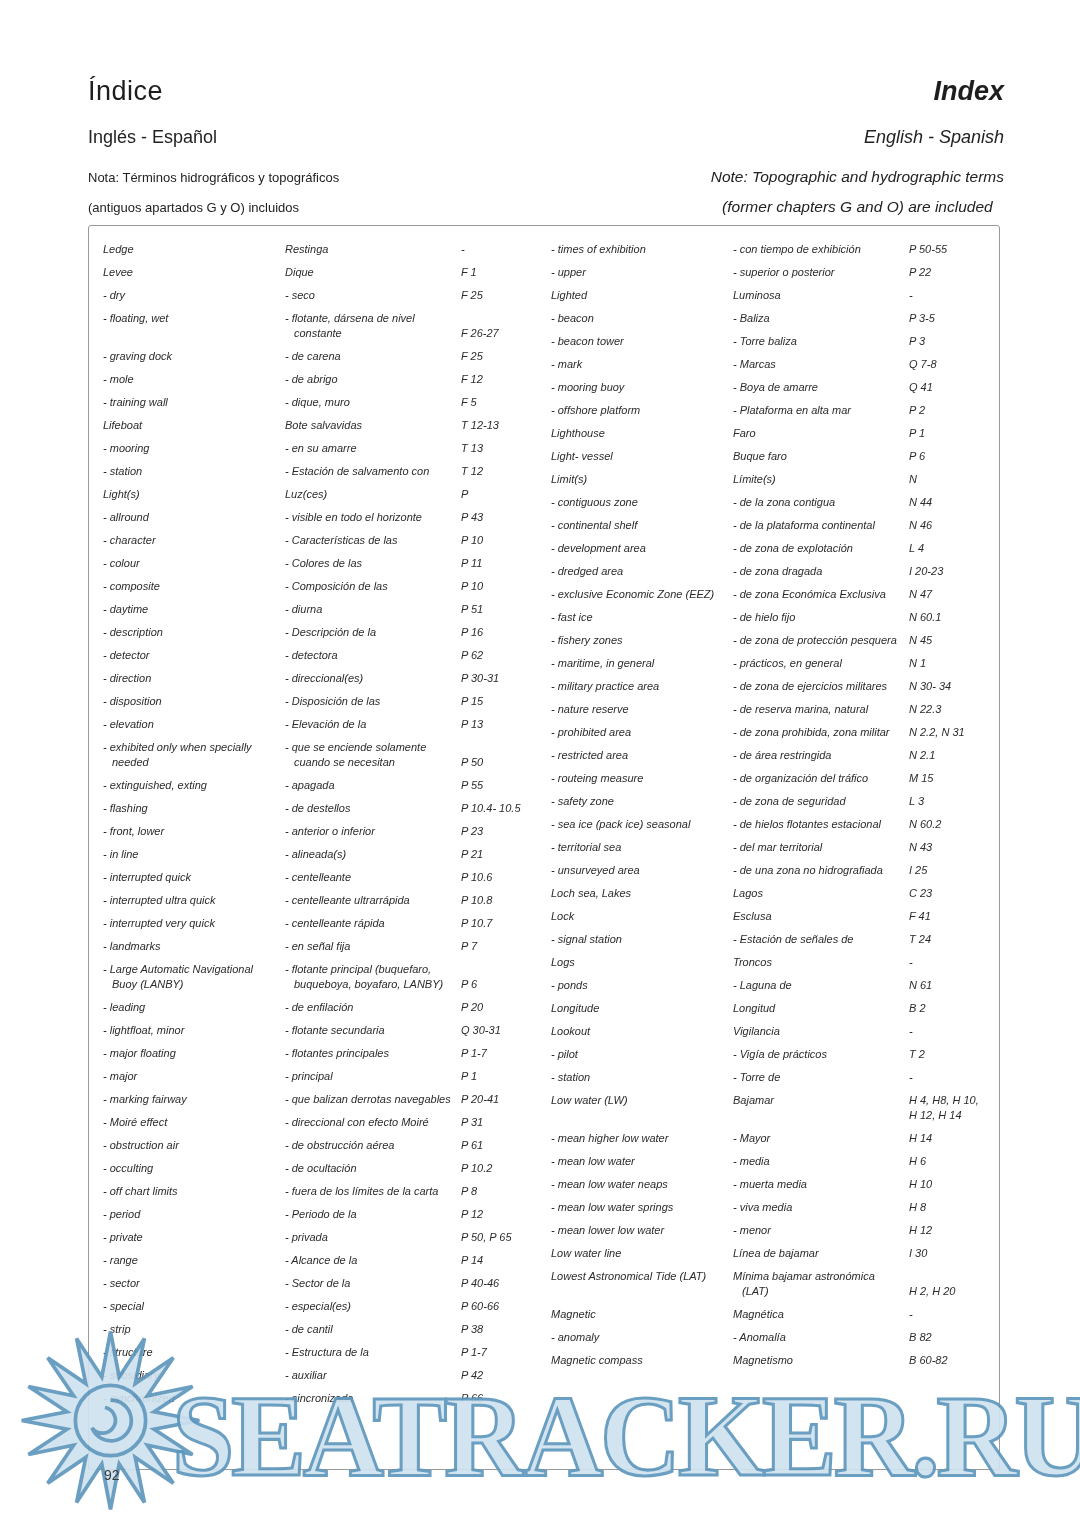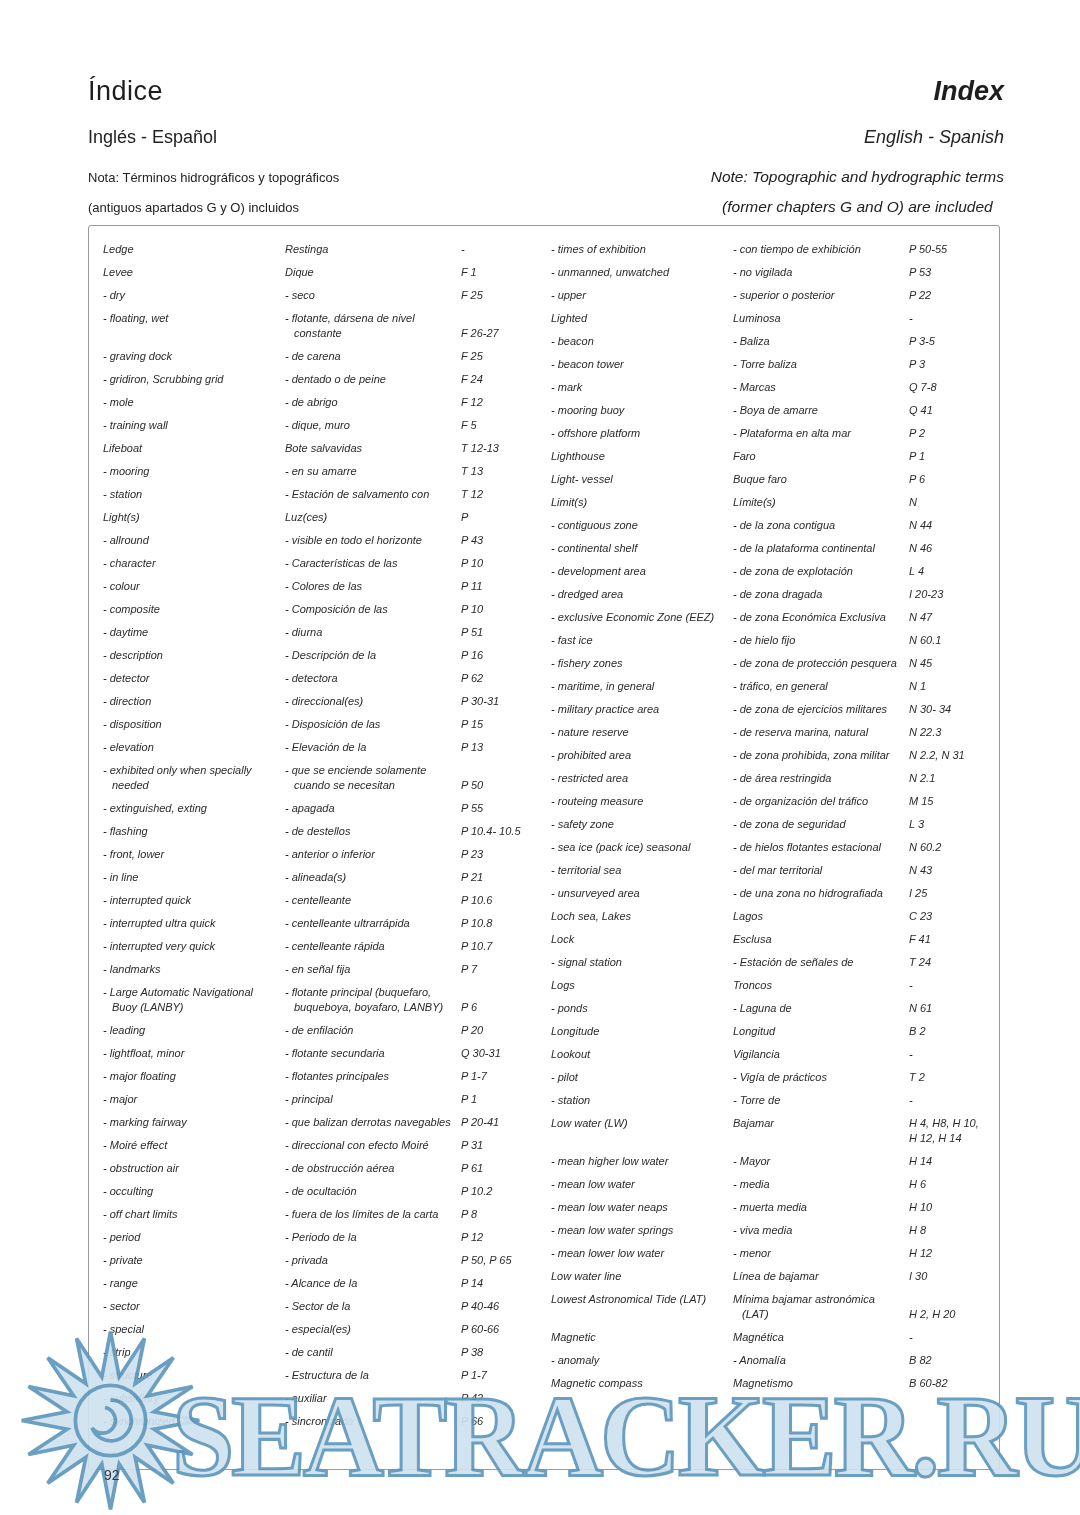--- a/index.html
+++ b/index.html
@@ -114,25 +114,20 @@
           <span class="en">- floating, wet</span>
           <span class="es">- flotante, dársena de nivel constante</span>
           <span class="ref">F 26-27</span>
         </div>
         <div class="row">
           <span class="en">- graving dock</span>
           <span class="es">- de carena</span>
           <span class="ref">F 25</span>
         </div>
         <div class="row">
-          <span class="en">- gridiron, Scrubbing grid</span>
-          <span class="es">- dentado o de peine</span>
-          <span class="ref">F 24</span>
-        </div>
-        <div class="row">
           <span class="en">- mole</span>
           <span class="es">- de abrigo</span>
           <span class="ref">F 12</span>
         </div>
         <div class="row">
           <span class="en">- training wall</span>
           <span class="es">- dique, muro</span>
           <span class="ref">F 5</span>
         </div>
         <div class="row">
@@ -346,25 +341,20 @@
           <span class="ref">P 66</span>
         </div>
       </div>
     <div class="col">
         <div class="row">
           <span class="en">- times of exhibition</span>
           <span class="es">- con tiempo de exhibición</span>
           <span class="ref">P 50-55</span>
         </div>
         <div class="row">
-          <span class="en">- unmanned, unwatched</span>
-          <span class="es">- no vigilada</span>
-          <span class="ref">P 53</span>
-        </div>
-        <div class="row">
           <span class="en">- upper</span>
           <span class="es">- superior o posterior</span>
           <span class="ref">P 22</span>
         </div>
         <div class="row">
           <span class="en">Lighted</span>
           <span class="es">Luminosa</span>
           <span class="ref">-</span>
         </div>
         <div class="row">
@@ -437,21 +427,21 @@
           <span class="es">- de hielo fijo</span>
           <span class="ref">N 60.1</span>
         </div>
         <div class="row">
           <span class="en">- fishery zones</span>
           <span class="es">- de zona de protección pesquera</span>
           <span class="ref">N 45</span>
         </div>
         <div class="row">
           <span class="en">- maritime, in general</span>
-          <span class="es">- tráfico, en general</span>
+          <span class="es">- prácticos, en general</span>
           <span class="ref">N 1</span>
         </div>
         <div class="row">
           <span class="en">- military practice area</span>
           <span class="es">- de zona de ejercicios militares</span>
           <span class="ref">N 30- 34</span>
         </div>
         <div class="row">
           <span class="en">- nature reserve</span>
           <span class="es">- de reserva marina, natural</span>

